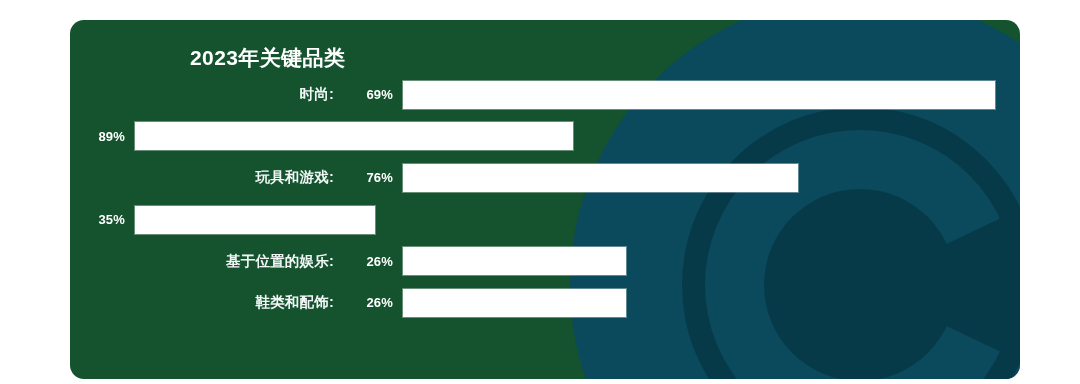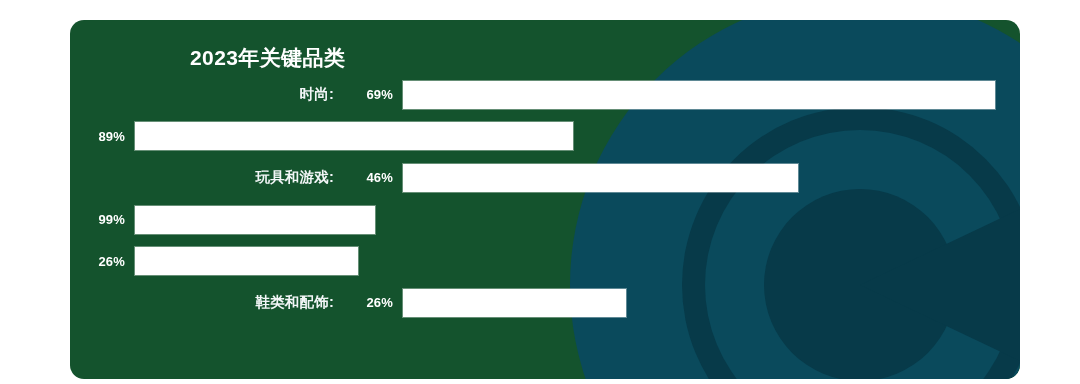--- a/index.html
+++ b/index.html
@@ -151,32 +151,33 @@
             </div>
           </div>
           <div class="row">
             <div class="row-value">89%</div>
             <div class="bar-track">
               <div class="bar" style="width: 437.565px; background: rgb(255, 255, 255);"></div>
             </div>
           </div>
           <div class="row">
             <div class="row-label">玩具和游戏:</div>
-            <div class="row-value">46%</div>
+            <div class="row-value">76%</div>
             <div class="bar-track">
               <div class="bar" style="width: 394.667px; background: rgb(255, 255, 255);"></div>
             </div>
           </div>
           <div class="row">
-            <div class="row-value">99%</div>
+            <div class="row-value">35%</div>
             <div class="bar-track">
               <div class="bar" style="width: 240.232px; background: rgb(255, 255, 255);"></div>
             </div>
           </div>
           <div class="row">
+            <div class="row-label">基于位置的娱乐:</div>
             <div class="row-value">26%</div>
             <div class="bar-track">
               <div class="bar" style="width: 223.072px; background: rgb(255, 255, 255);"></div>
             </div>
           </div>
           <div class="row">
             <div class="row-label">鞋类和配饰:</div>
             <div class="row-value">26%</div>
             <div class="bar-track">
               <div class="bar" style="width: 223.072px; background: rgb(255, 255, 255);"></div>

